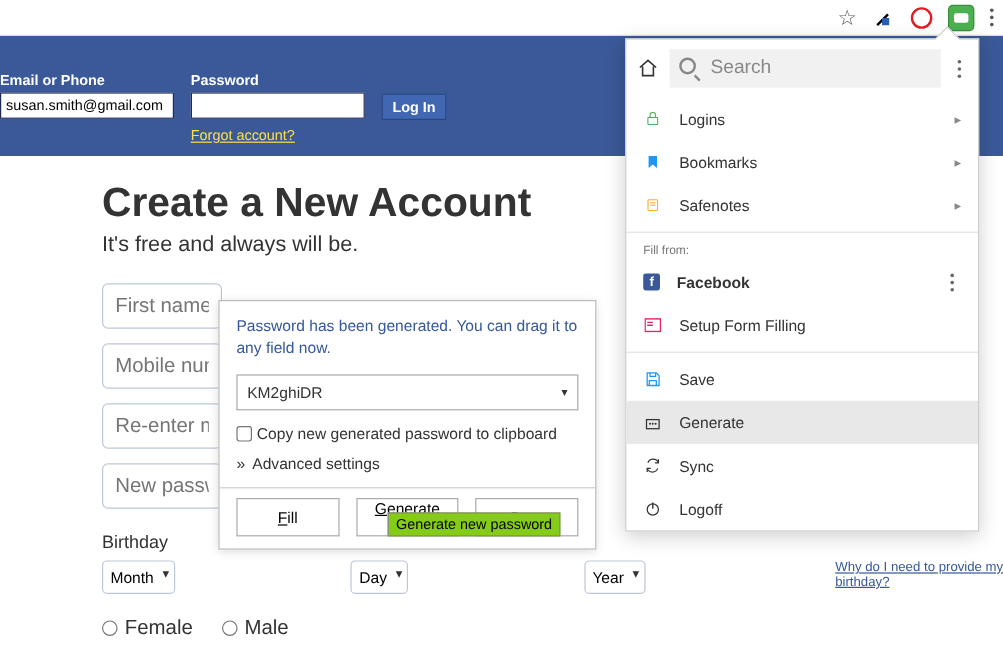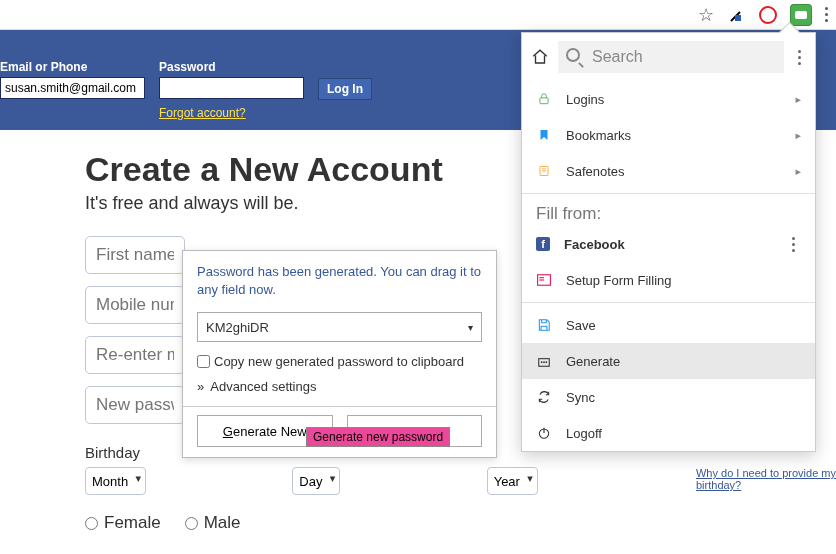--- a/index.html
+++ b/index.html
@@ -47,38 +47,38 @@
 .pg-pw-box { border:1px solid #aaa; height:30px; display:flex; align-items:center; justify-content:space-between; padding:0 8px; margin-bottom:12px; }
 .pg-pw-box .caret { font-size:10px; }
 .pg-check { display:flex; align-items:center; gap:4px; margin-bottom:10px; }
 .pg-check input { width:13px; height:13px; }
 .pg-adv { display:flex; align-items:center; gap:2px; margin-bottom:12px; }
 .pg-adv::before { content:"»"; margin-right:4px; }
 .pg-btns { display:flex; gap:6px; margin:0 -14px; border-top:1px solid #ccc; }
 .pg-btns button { flex:1; height:32px; background:#fff; border:1px solid #aaa; margin:8px 4px 10px 4px; cursor:pointer; font-size:13px; }
 .pg-btns button:first-child { margin-left:14px; }
 .pg-btns button:last-child { margin-right:14px; }
-.tooltip { position:absolute; left:306px; top:427px; background:#ec4899; border:1px solid #888; padding:2px 6px; font-size:12px; white-space:nowrap; }
+.tooltip { position:absolute; left:323px; top:427px; background:#84cc16; border:1px solid #888; padding:2px 6px; font-size:12px; white-space:nowrap; }
 
 
 .ext-panel { position:absolute; right:20px; top:32px; width:295px; background:#fff; border:1px solid #ccc; box-shadow:0 4px 16px rgba(0,0,0,0.2); }
 .ext-panel::before { content:""; position:absolute; top:-8px; right:18px; width:14px; height:14px; background:#fff; border-left:1px solid #ccc; border-top:1px solid #ccc; transform:rotate(45deg); }
 .ext-top { display:flex; align-items:center; padding:8px 8px; gap:8px;justify-content:center; }
 .home-icn { width:20px; height:20px; display:flex; align-items:center; justify-content:center; }
 .search-box { flex:1; background:#f1f1f1; height:32px; display:flex; align-items:center; padding:0 8px; gap:6px; color:#888; }
 .search-box .mag::before { content:""; display:inline-block; width:10px; height:10px; border:2px solid #888; border-radius:50%; position:relative; }
 .search-box .mag::after { content:""; display:inline-block; width:6px; height:2px; background:#888; transform:rotate(45deg); position:relative; top:4px; left:-2px; }
 .vdots { display:flex; flex-direction:column; gap:3px; padding:0 6px; }
 .vdots span { width:3px; height:3px; background:#666; border-radius:50%; }
 .ext-item { display:flex; align-items:center; height:36px; padding:0 14px; gap:14px; font-size:13px; color:#333; cursor:pointer; }
 .ext-item.active { background:#e8e8e8; }
 .ext-item .chev { margin-left:auto; color:#888; font-size:11px; }
 .ext-item .icn { width:16px; height:16px; display:flex; align-items:center; justify-content:center; }
 .ext-sep { height:1px; background:#e0e0e0; margin:4px 0; }
-.ext-label { font-size:17px; color:#777; padding:6px 14px 2px; }
+.ext-label { font-size:10px; color:#777; padding:6px 14px 2px; }
 .ext-item.bold { font-weight:600; }
 .fb-icn { width:14px; height:14px; background:#3b5998; color:#fff; font-weight:bold; font-size:11px; display:flex; align-items:center; justify-content:center; border-radius:2px; }
 
 
 .lock-svg{fill:none;stroke:#4caf50;stroke-width:1.5;}
 .bm-svg{fill:#2196f3;}
 .safe-svg{fill:none;stroke:#ff9800;stroke-width:1.5;}
 </style>
 </head>
 <body>
@@ -149,20 +149,21 @@
     <span class="caret">▾</span>
   </div>
   <label class="pg-check">
     <input type="checkbox" style=""> 
       <span>Copy new generated password to clipboard</span>
   </label>
   <div class="pg-adv">
       <span>Advanced settings</span>
     </div>
   <div class="pg-btns">
+    <button><span style="text-decoration:underline">F</span><span>ill</span></button>
     <button><span style="text-decoration:underline">G</span><span>enerate New</span></button>
     <button><span style="text-decoration:underline">C</span><span>opy</span></button>
   </div>
 </div>
 <div class="tooltip">Generate new password</div>
 
 <div class="ext-panel">
   <div class="ext-top">
     <div class="home-icn">
       <svg width="18" height="18" viewBox="0 0 24 24">

